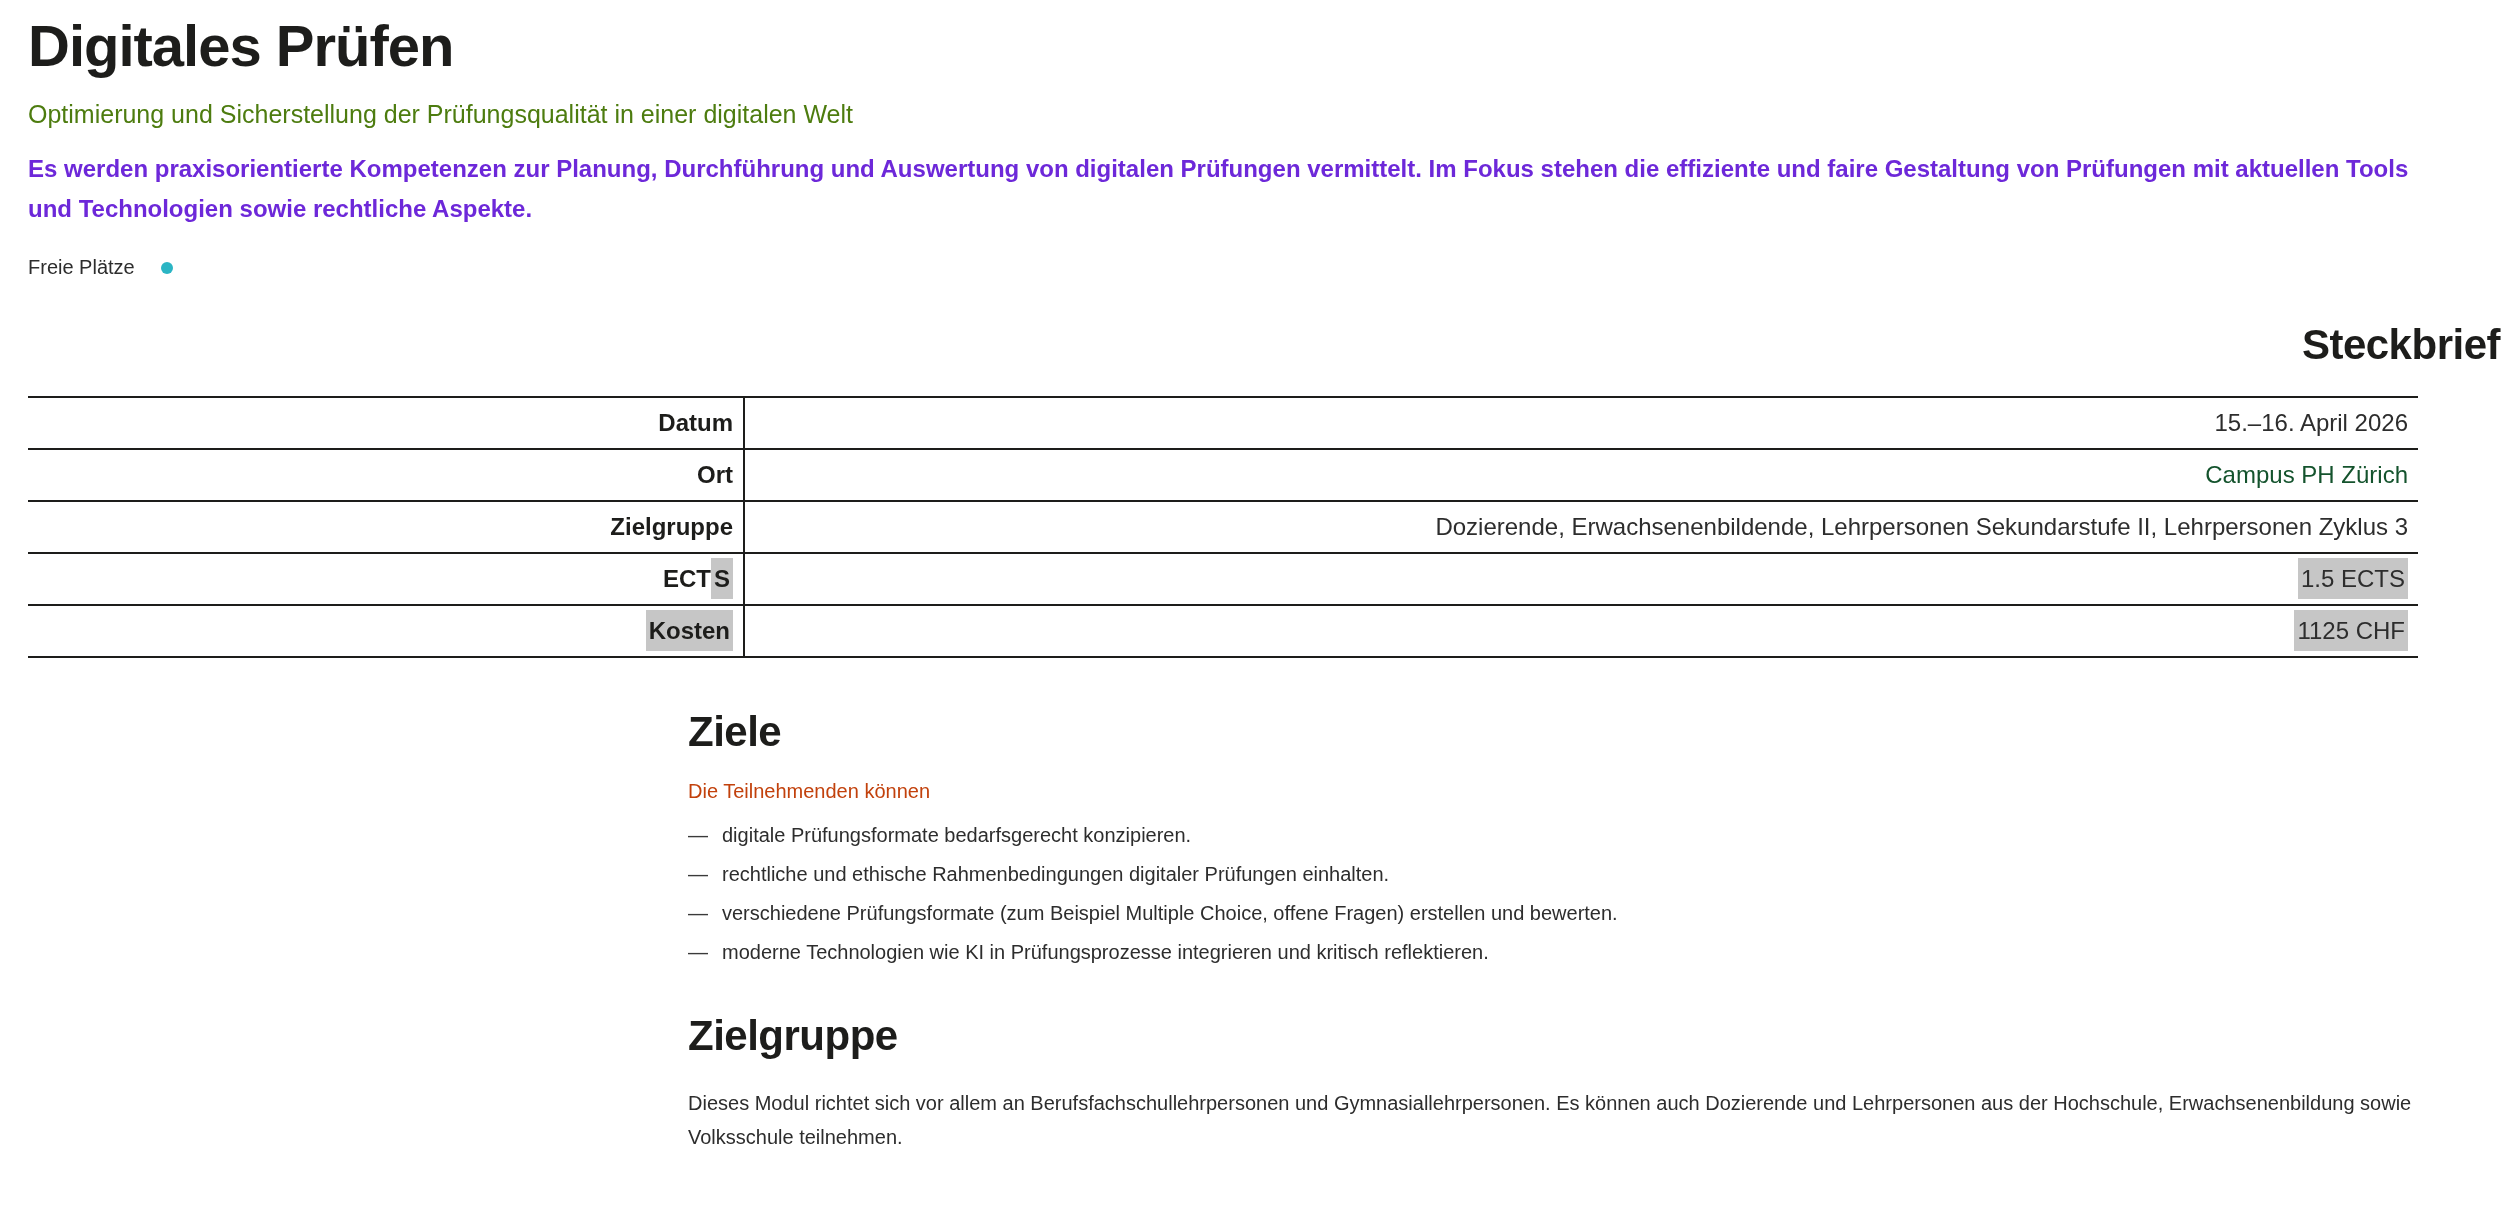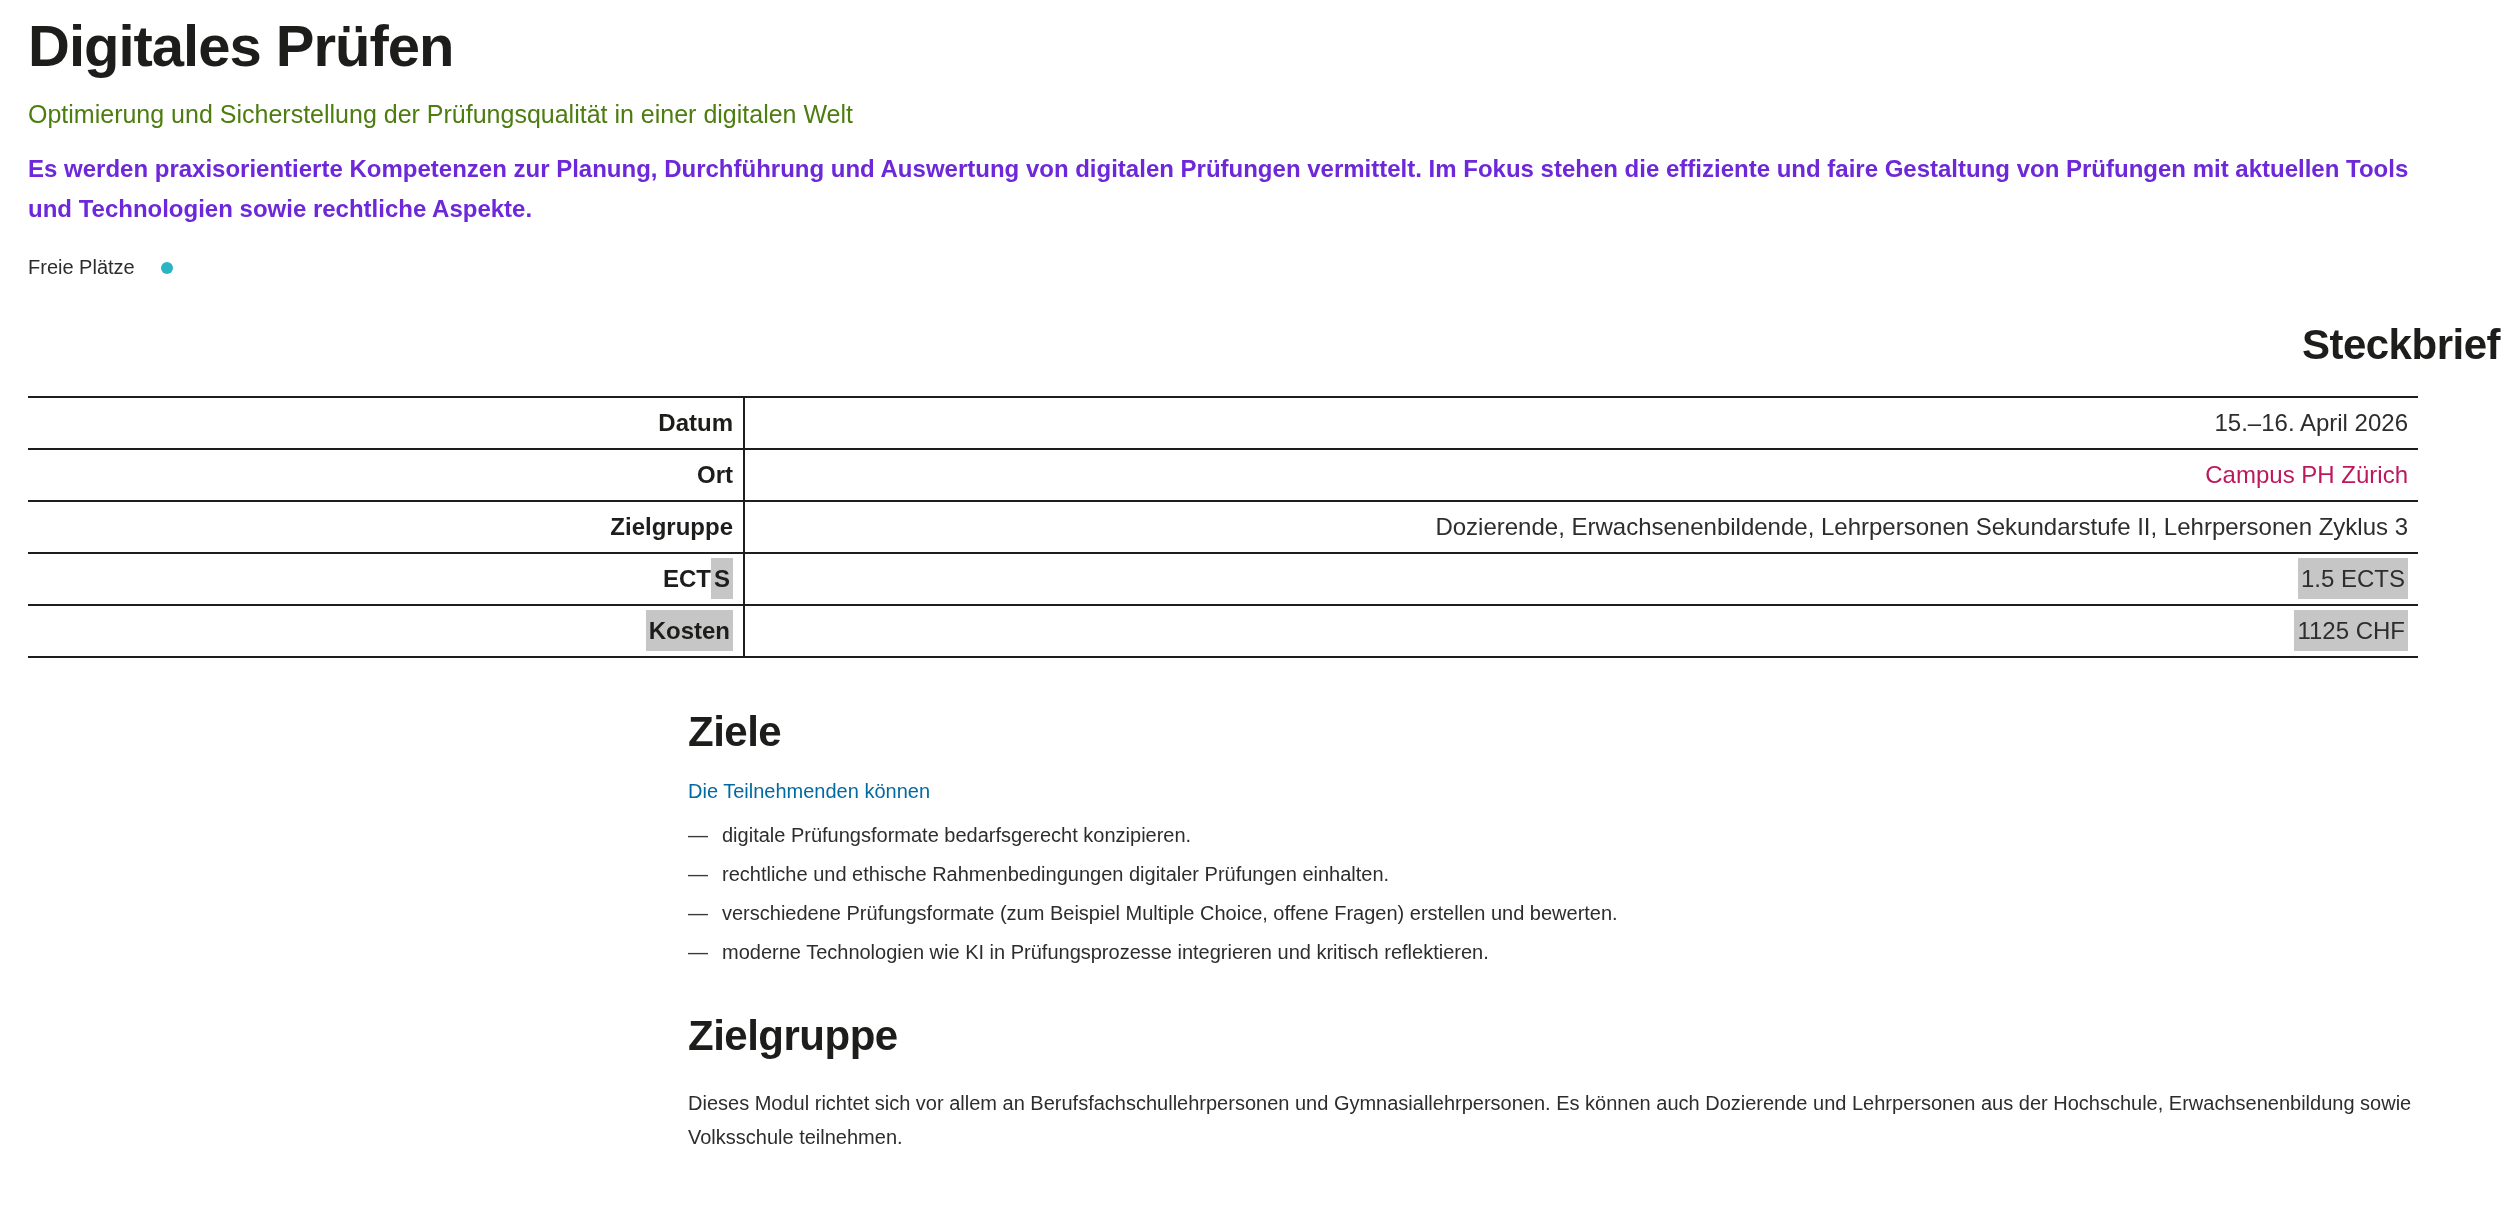--- a/index.html
+++ b/index.html
@@ -83,30 +83,30 @@
   td.label-cell {
     width: 716px;
     font-weight: 700;
     color: #1d1d1b;
     border-right: 2px solid #1d1d1b;
     padding-left: 12px;
   }
   .sel { background: #c6c6c6; padding: 7px 3px; }
   .sel:empty { display: none; }
   a.fact-link {
-    color: #be185d;
+    color: #14532d;
     text-decoration-thickness: 2px;
     text-underline-offset: 7px;
     cursor: pointer;
   }
 
   
   .content-col { margin-left: 660px; width: 1760px; }
   .ziele { margin-top: 50px; }
-  .lead { margin: 24px 0 7px; font-size: 20px; color: #0369a1; }
+  .lead { margin: 24px 0 7px; font-size: 20px; color: #c2410c; }
   ul.goal-list { list-style: none; margin: 21px 0 0; padding: 0; }
   ul.goal-list li {
     display: flex;
     align-items: baseline;
     font-size: 20px;
     color: #2d2d2d;
   }
   ul.goal-list li + li { margin-top: 16px; }
   .dash { width: 34px; flex: none; color: #3a3a3a; }
   .zielgruppe { margin-top: 48px; }

